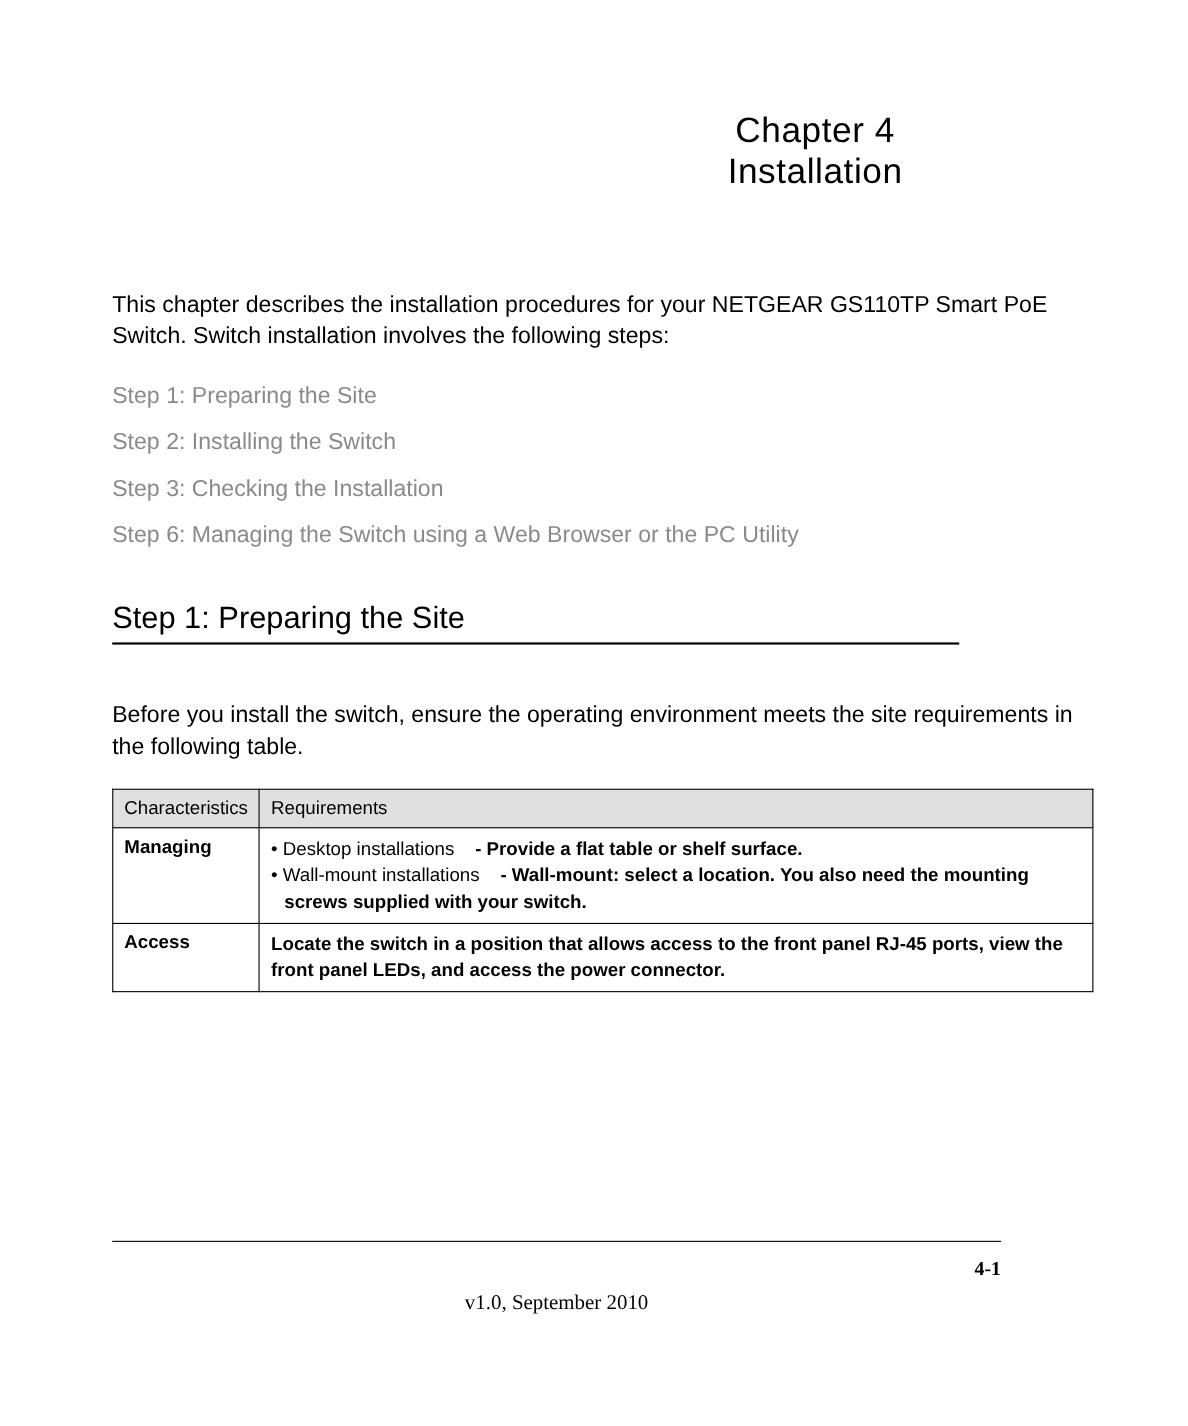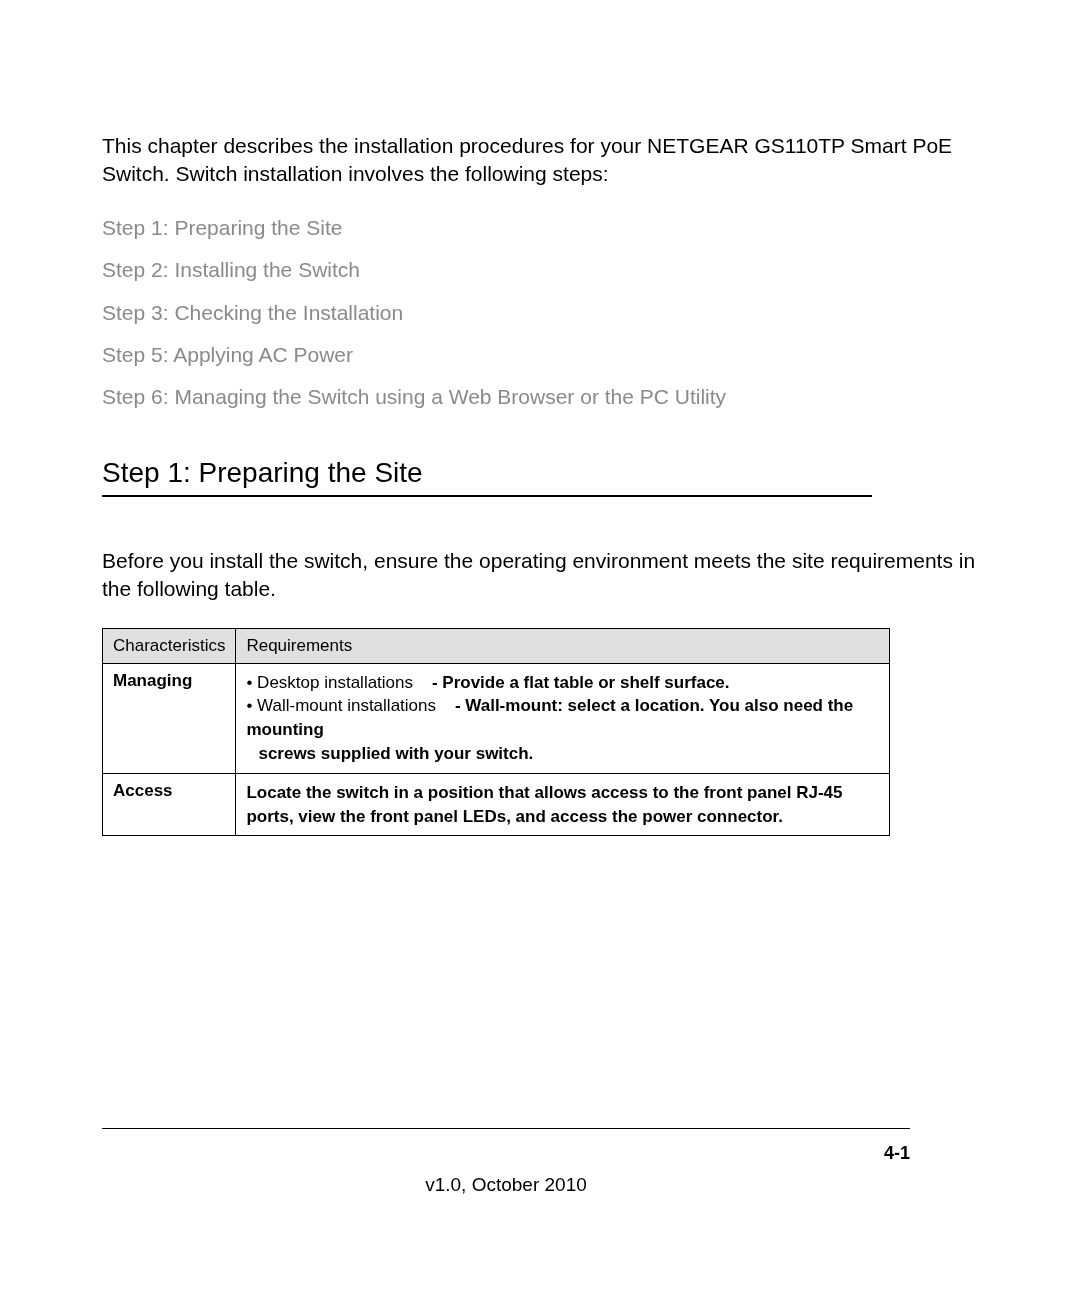--- a/index.html
+++ b/index.html
@@ -67,21 +67,21 @@
       font-size: 21px;
       line-height: 1.35;
       margin-bottom: 24px;
     }
     .table-caption {
       font-size: 19px;
       margin-bottom: 12px;
     }
     .req-table {
       border-collapse: collapse;
-      width: 788px;
+      width: 892px;
       font-size: 17px;
     }
     .req-table th, .req-table td {
       border: 1px solid #000;
       padding: 7px 10px;
       text-align: left;
       vertical-align: top;
     }
     .req-table th {
       background: #e0e0e0;
@@ -116,20 +116,21 @@
     }
     .access-cell {
       font-weight: bold;
       line-height: 1.4;
     }
     .footer {
       position: absolute;
       bottom: 100px;
       left: 102px;
       right: 72px;
+      font-family: Liberation Serif, serif;
     }
     .footer-line {
       border-top: 1px solid #000;
       margin-bottom: 14px;
       width: 808px;
     }
     .page-number {
       text-align: right;
       font-weight: bold;
       font-size: 18px;
@@ -139,28 +140,31 @@
       text-align: center;
       font-size: 19px;
       width: 808px;
       margin-top: 10px;
     }
   </style>
 </head>
 <body>
 
 <div class="page">
+  <div class="chapter-heading">
+    <span class="line1">Chapter  4</span>
+    <span class="line2">Installation</span>
+  </div>
 
   <p class="intro-text">This chapter describes the installation procedures for your NETGEAR GS110TP Smart PoE Switch. Switch installation involves the following steps:</p>
 
   <ul class="step-list">
     <li>Step 1: Preparing the Site</li>
     <li>Step 2: Installing the Switch</li>
     <li>Step 3: Checking the Installation</li>
-    <li>Step 5: Applying AC Power</li>
     <li>Step 6: Managing the Switch using a Web Browser or the PC Utility</li>
   </ul>
 
   <h2 class="section-heading">Step 1: Preparing the Site</h2>
 
   <p class="section-intro">Before you install the switch, ensure the operating environment meets the site requirements in the following table.</p>
 
 
   <table class="req-table">
     <thead>
@@ -189,15 +193,15 @@
       <tr>
         <td class="char-col">Access</td>
         <td class="access-cell">Locate the switch in a position that allows access to the front panel RJ-45 ports, view the front panel LEDs, and access the power connector.</td>
       </tr>
     </tbody>
   </table>
 
   <div class="footer">
     <div class="footer-line"></div>
     <div class="page-number">4-1</div>
-    <div class="version">v1.0, October 2010</div>
+    <div class="version">v1.0, September 2010</div>
   </div>
 </div>
 
 </body></html>

